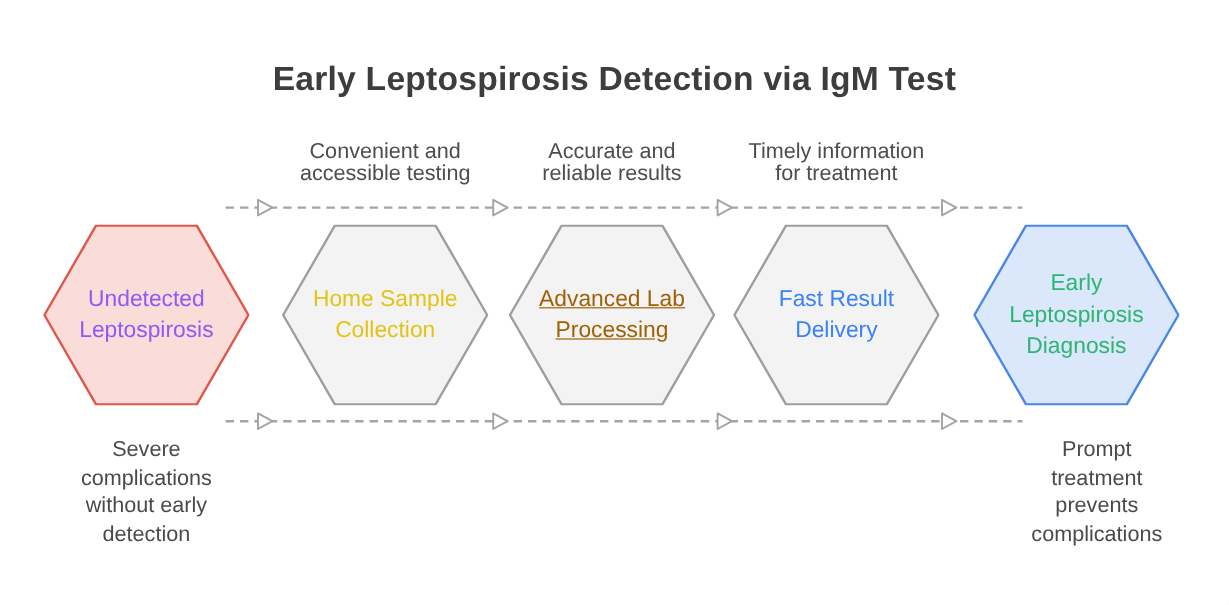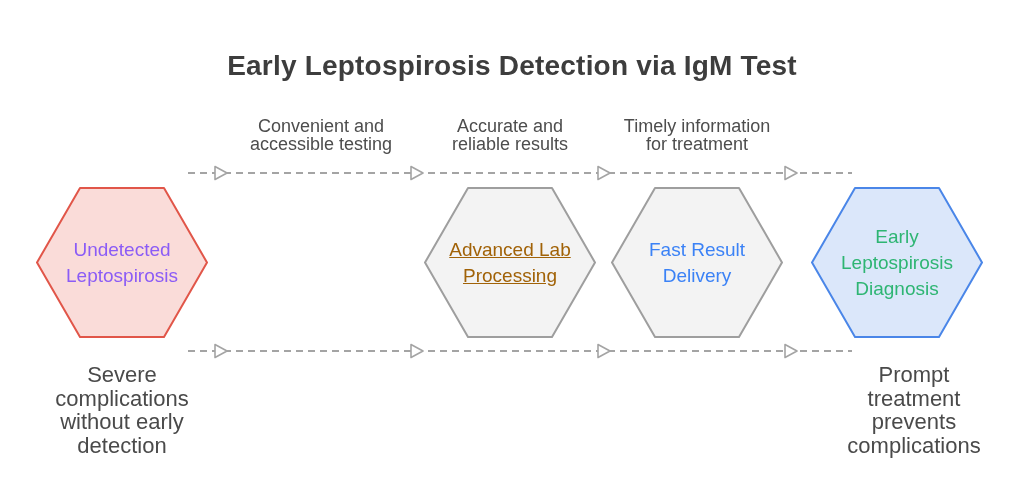--- a/index.html
+++ b/index.html
@@ -88,21 +88,21 @@
     text-align:center;
     font-size:19px;
     line-height:26px;
     white-space:pre-line;
   }
   .caption{
     position:absolute;
     top:363px;
     width:200px;
     text-align:center;
-    font-size:22px;
+    font-size:18px;
     line-height:23.5px;
     color:var(--caption-text);
     white-space:pre-line;
   }
 </style>
 </head>
 <body>
 
 <div class="canvas">
 
@@ -131,20 +131,27 @@
   </svg>
 
   <div class="hex" style="left:36px">
     <svg viewBox="0 0 172 151">
       <polygon points="1,75.5 44,1 128,1 171,75.5 128,150 44,150" style="fill: rgb(250, 220, 217); stroke: rgb(225, 86, 73);"></polygon>
     </svg>
     <div class="hex-label" style="color: #8b5cf6;">Undetected
 Leptospirosis</div>
   </div>
 
+  <div class="hex" style="left:235px">
+    <svg viewBox="0 0 172 151">
+      <polygon points="1,75.5 44,1 128,1 171,75.5 128,150 44,150" style="fill: rgb(243, 243, 243); stroke: rgb(158, 158, 158);"></polygon>
+    </svg>
+    <div class="hex-label" style="color: rgb(226, 196, 23);">Home Sample
+Collection</div>
+  </div>
 
   <div class="hex" style="left:424px">
     <svg viewBox="0 0 172 151">
       <polygon points="1,75.5 44,1 128,1 171,75.5 128,150 44,150" style="fill: rgb(243, 243, 243); stroke: rgb(158, 158, 158);"></polygon>
     </svg>
     <div class="hex-label" style="color: #a16207; text-decoration: underline;">Advanced Lab
 Processing</div>
   </div>
 
   <div class="hex" style="left:611px">

